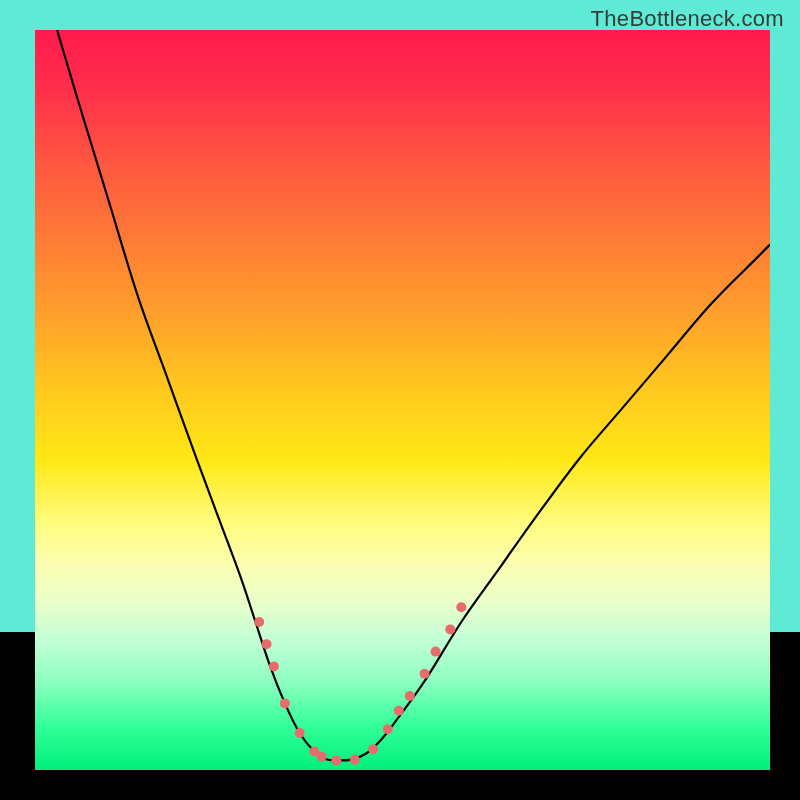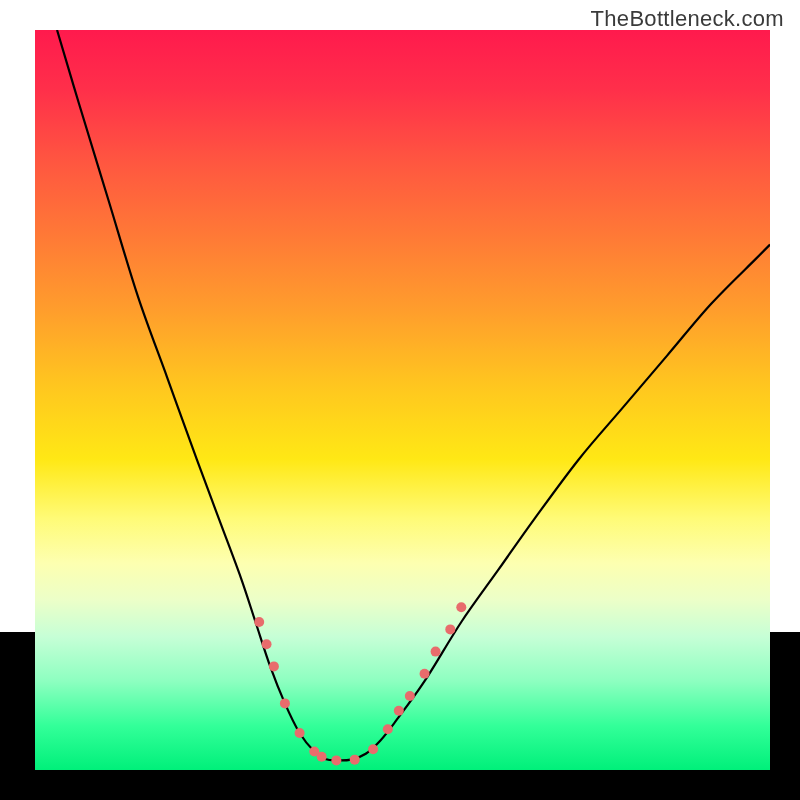--- a/index.html
+++ b/index.html
@@ -1,21 +1,21 @@
 <!DOCTYPE html>
 <html><head>
 <meta charset="utf-8">
 <style>
   * { margin: 0; padding: 0; box-sizing: border-box; }
   html, body { width: 800px; height: 800px; overflow: hidden; background: #000; }
   .frame {
     position: absolute;
     left: 0; top: 0;
     width: 800px; height: 632px;
-    background: #ffffff;
+    background: #5eead4;
   }
   .plot {
     position: absolute;
     left: 35px; top: 30px;
     width: 735px; height: 740px;
     background: linear-gradient(to bottom,
       #ff1a4d 0%,
       #ff2f4a 8%,
       #ff5740 18%,
       #ff7a36 28%,

